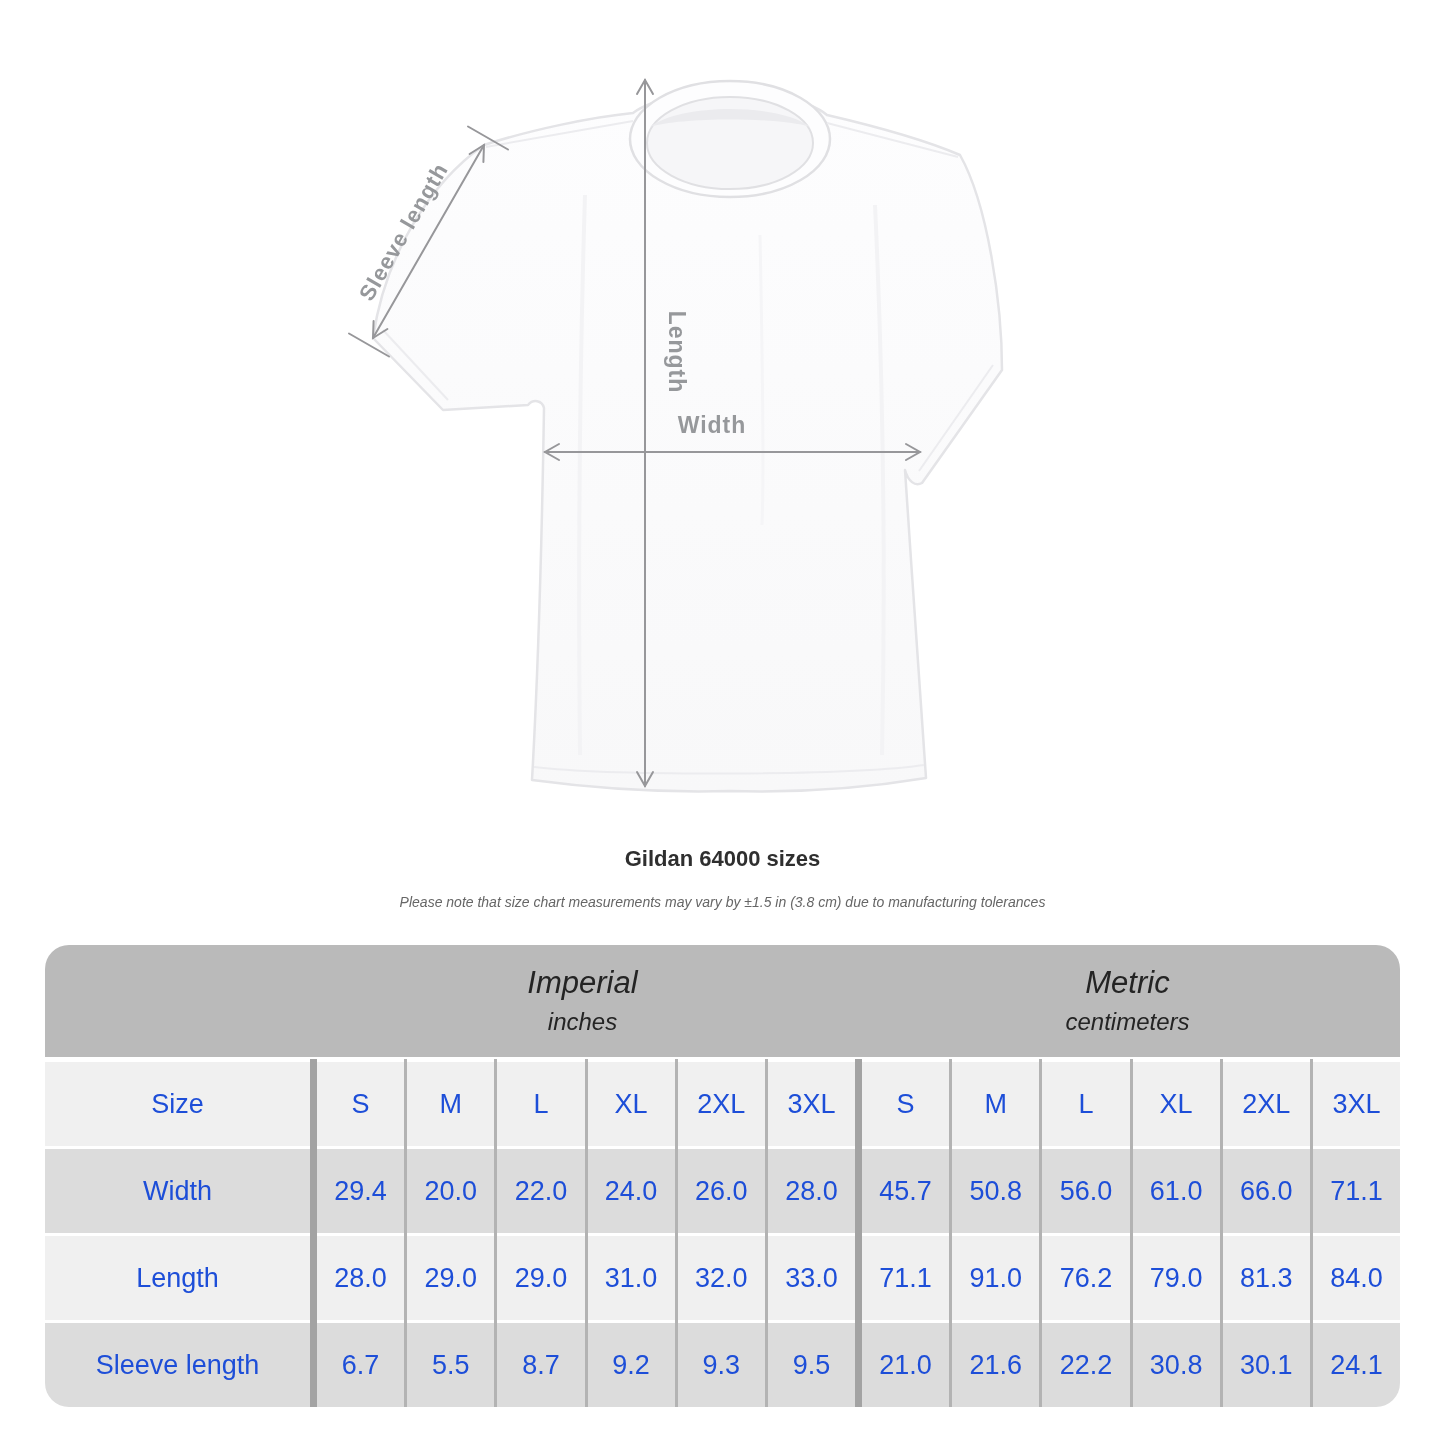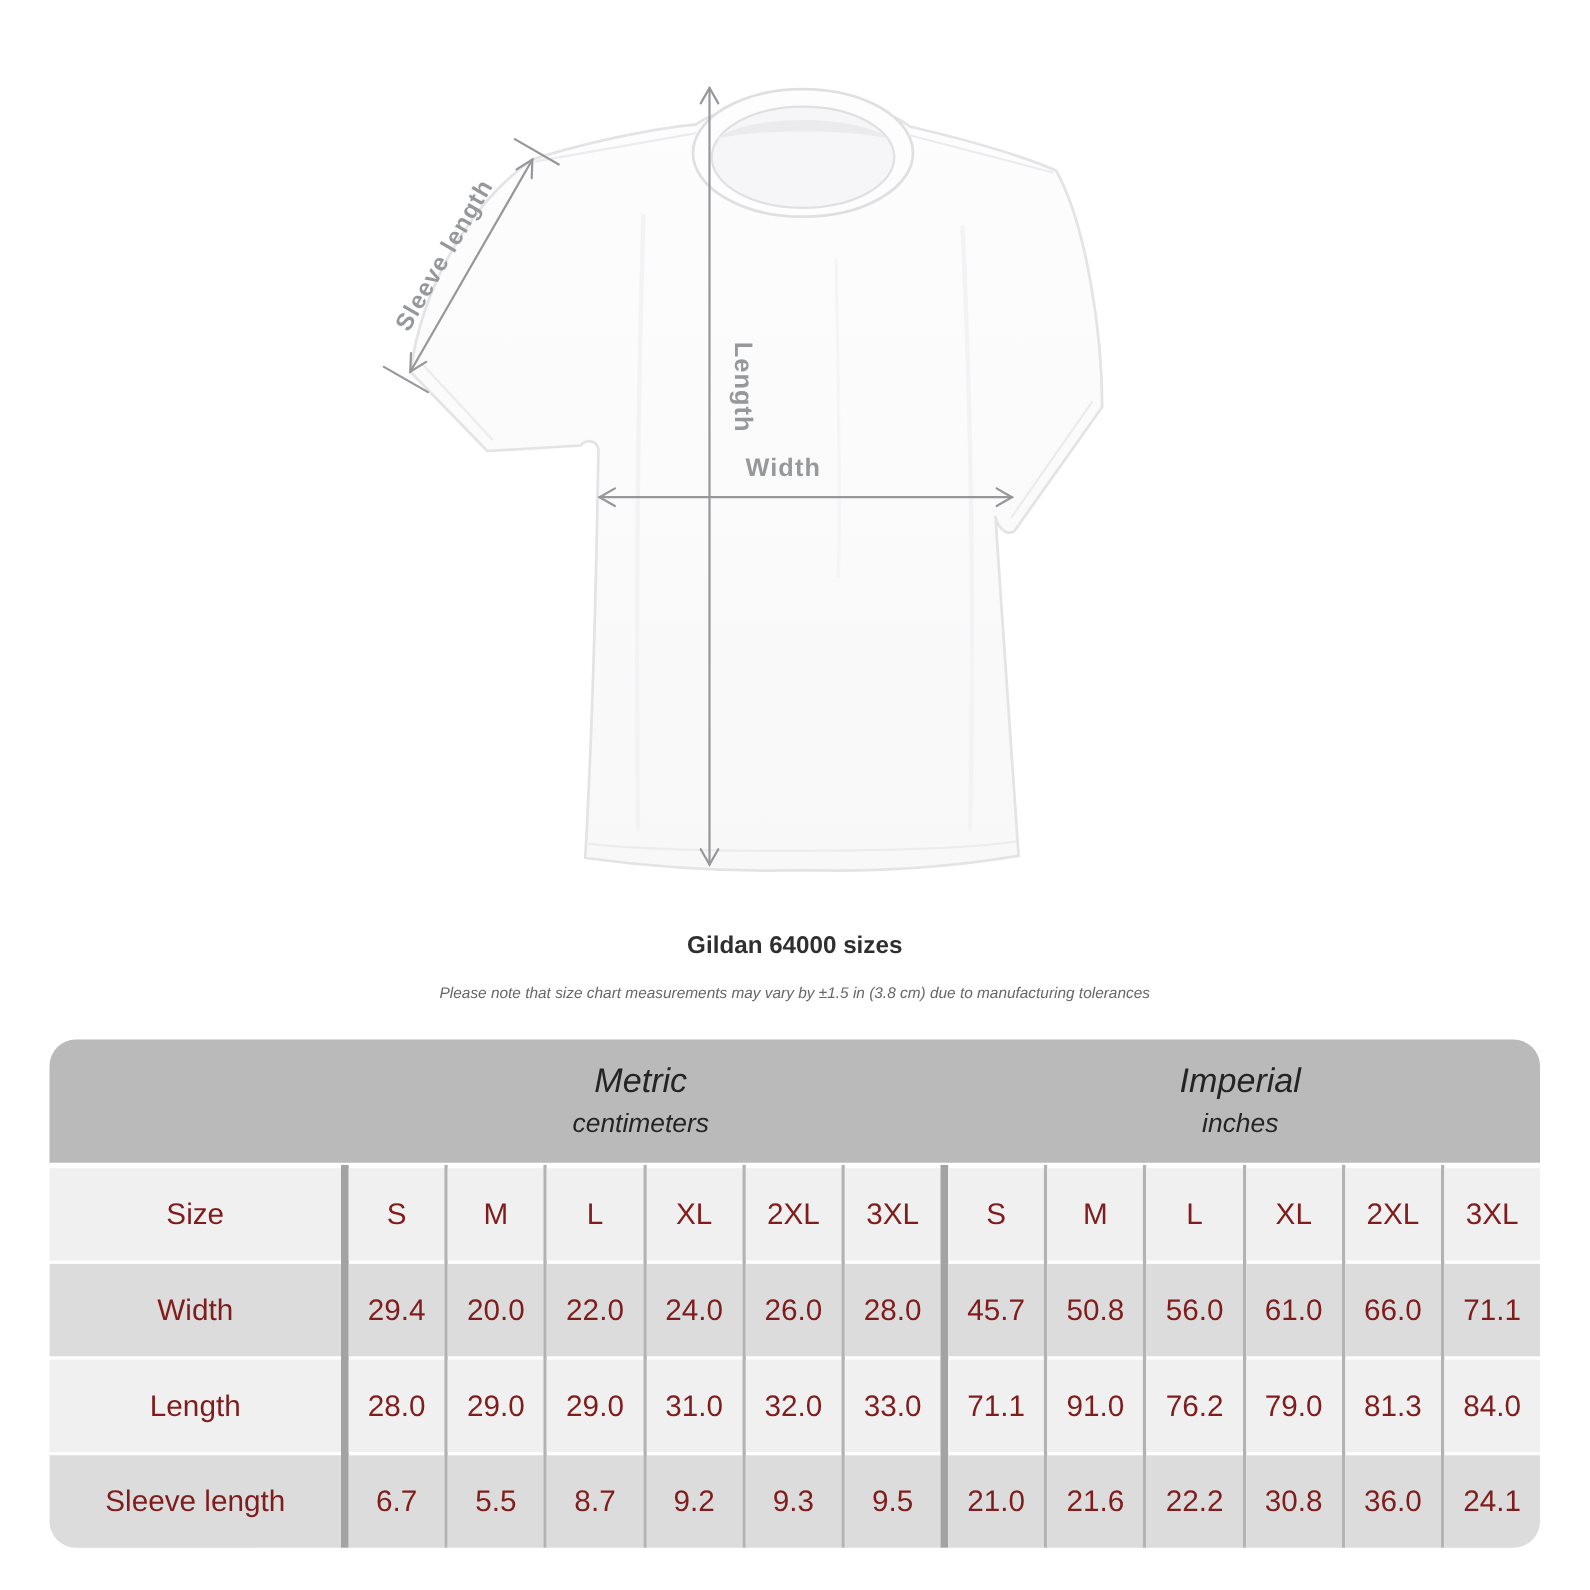--- a/index.html
+++ b/index.html
@@ -35,21 +35,21 @@
   .band-group{flex:1 1 0;text-align:center;color:#242424;font-style:italic;}
   .g-title{font-size:31px;line-height:36px;}
   .g-unit{font-size:24px;line-height:30px;margin-top:6px;}
   .tbody{display:flex;margin-top:2px;}
   .col{display:flex;flex-direction:column;}
   .col-label{width:265px;flex:none;}
   .col-data{flex:1 1 0;border-left:3px solid #b3b3b3;}
   .col-thick{border-left:7px solid #a3a3a3;}
   .cell{
     height:84px;margin-top:3px;display:flex;align-items:center;justify-content:center;
-    font-size:27px;color:#7f1d1d;
+    font-size:27px;color:#1d4ed8;
   }
   .cell.lt{background:#f0f0f0;}
   .cell.dk{background:#dcdcdc;}
   .col-label .cell:last-child{border-bottom-left-radius:24px;}
   .col-last .cell:last-child{border-bottom-right-radius:24px;}
 </style>
 </head>
 <body>
 
 <div class="stage">
@@ -118,26 +118,26 @@
   <div class="dim-label lbl-length">Length</div>
   <div class="dim-label lbl-width">Width</div>
 
   <div class="chart-title">Gildan 64000 sizes</div>
   <div class="chart-subtitle">Please note that size chart measurements may vary by ±1.5 in (3.8 cm) due to manufacturing tolerances</div>
 
   <div class="size-table">
     <div class="band">
       <div class="band-spacer"></div>
       <div class="band-group">
+        <div class="g-title">Imperial</div>
+        <div class="g-unit">inches</div>
+      </div>
+      <div class="band-group">
         <div class="g-title">Metric</div>
         <div class="g-unit">centimeters</div>
-      </div>
-      <div class="band-group">
-        <div class="g-title">Imperial</div>
-        <div class="g-unit">inches</div>
       </div>
     </div>
 
     <div class="tbody">
       <div class="col col-label">
         <div class="cell lt">Size</div>
         <div class="cell dk">Width</div>
         <div class="cell lt">Length</div>
         <div class="cell dk">Sleeve length</div>
       </div>
@@ -200,21 +200,21 @@
       <div class="col col-data">
         <div class="cell lt">XL</div>
         <div class="cell dk">61.0</div>
         <div class="cell lt">79.0</div>
         <div class="cell dk">30.8</div>
       </div>
       <div class="col col-data">
         <div class="cell lt">2XL</div>
         <div class="cell dk">66.0</div>
         <div class="cell lt">81.3</div>
-        <div class="cell dk">36.0</div>
+        <div class="cell dk">30.1</div>
       </div>
       <div class="col col-data col-last">
         <div class="cell lt">3XL</div>
         <div class="cell dk">71.1</div>
         <div class="cell lt">84.0</div>
         <div class="cell dk">24.1</div>
       </div>
     </div>
   </div>
 </div>

